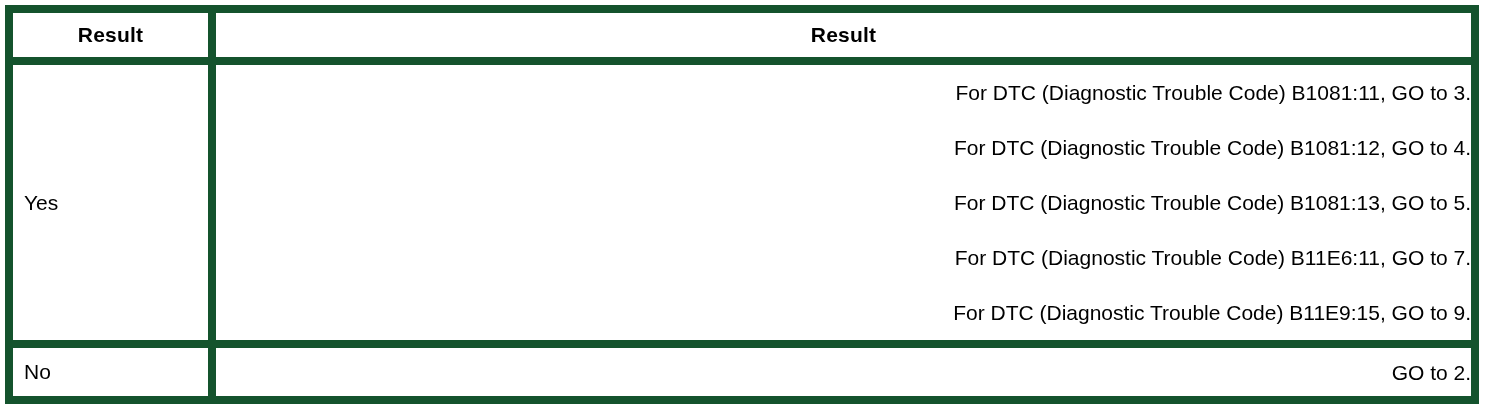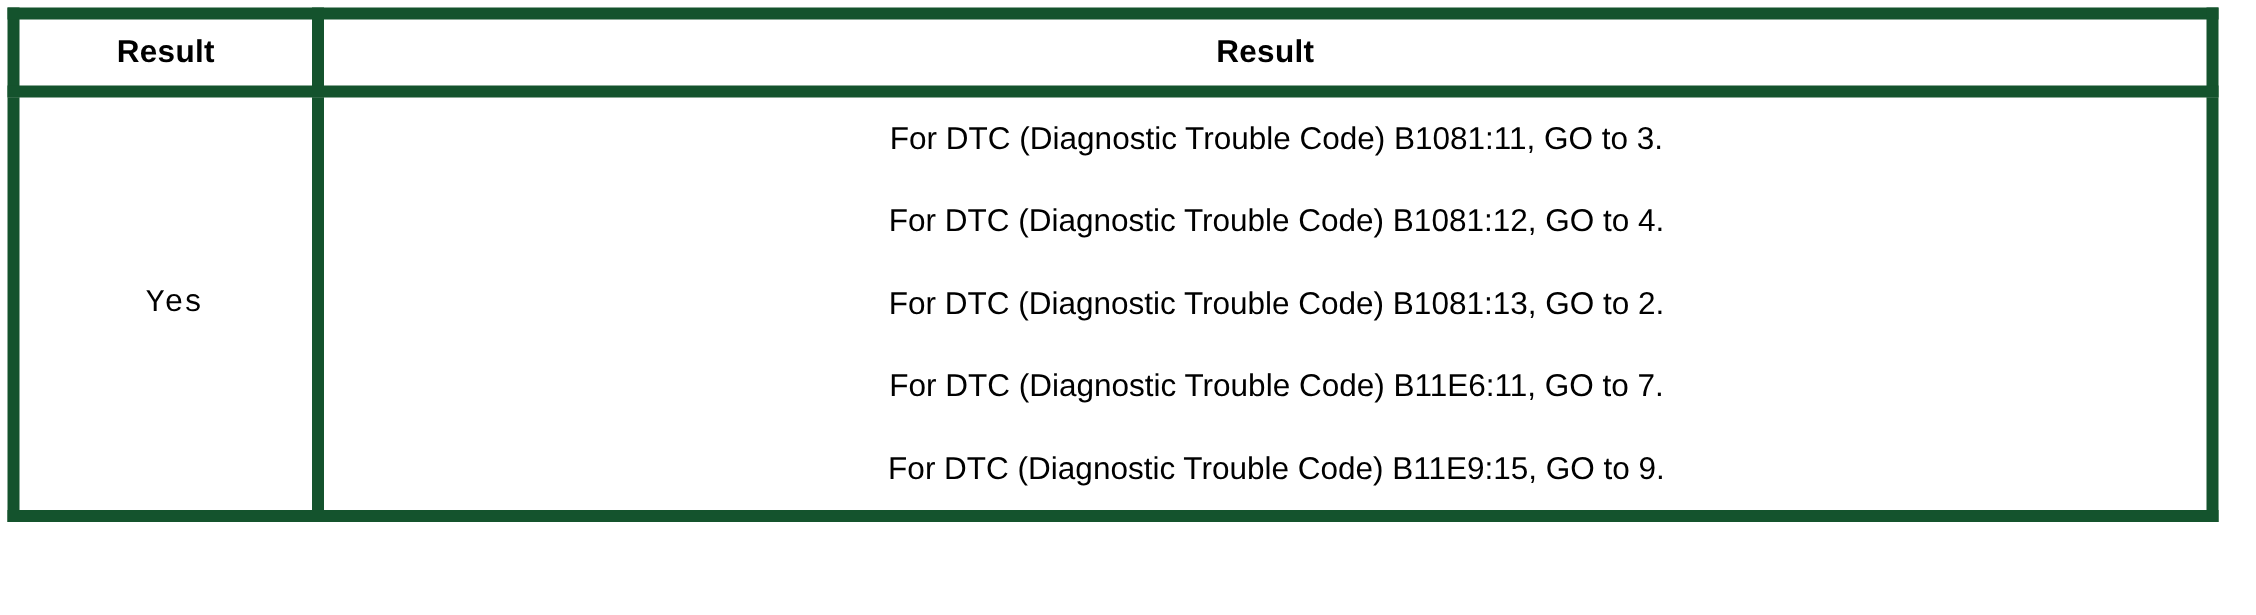--- a/index.html
+++ b/index.html
@@ -30,28 +30,27 @@
   }
   .col-result { width: 203px; }
   .doc-table th {
     height: 52px;
     font-weight: bold;
     text-align: center;
     letter-spacing: 0.2px;
   }
   .result-cell {
     padding-left: 11px;
-    text-align: center;
-    font-family: Liberation Mono, monospace;
+    text-align: left;
   }
   .row-yes td { height: 280px; }
   .row-no td { height: 56px; }
   .action-cell {
     padding-left: 15px;
-    text-align: center;
+    text-align: right;
   }
   .action-cell p {
     line-height: 55px;
     white-space: nowrap;
   }
   .action-cell.single p {
     line-height: 21px;
   }
 </style>
 </head>
@@ -63,19 +62,25 @@
       <th class="col-result">Result</th>
       <th class="col-action">Result</th>
     </tr>
   </thead>
   <tbody>
     <tr class="row-yes">
       <td class="result-cell">Yes</td>
       <td class="action-cell">
         <p>For DTC (Diagnostic Trouble Code) B1081:11, GO to 3.</p>
         <p>For DTC (Diagnostic Trouble Code) B1081:12, GO to 4.</p>
-        <p>For DTC (Diagnostic Trouble Code) B1081:13, GO to 2.</p>
+        <p>For DTC (Diagnostic Trouble Code) B1081:13, GO to 5.</p>
         <p>For DTC (Diagnostic Trouble Code) B11E6:11, GO to 7.</p>
         <p>For DTC (Diagnostic Trouble Code) B11E9:15, GO to 9.</p>
+      </td>
+    </tr>
+    <tr class="row-no">
+      <td class="result-cell">No</td>
+      <td class="action-cell single">
+        <p>GO to 2.</p>
       </td>
     </tr>
   </tbody>
 </table>
 
 </body></html>

